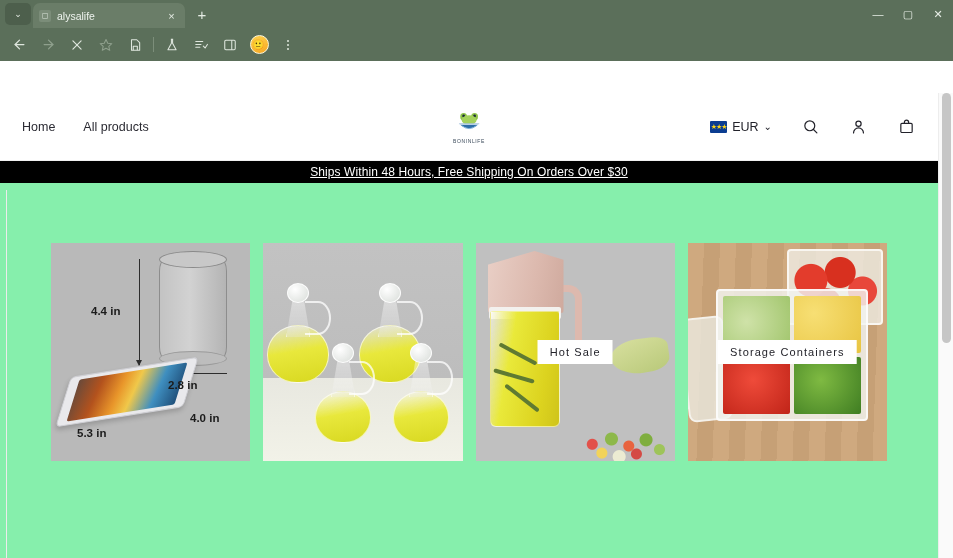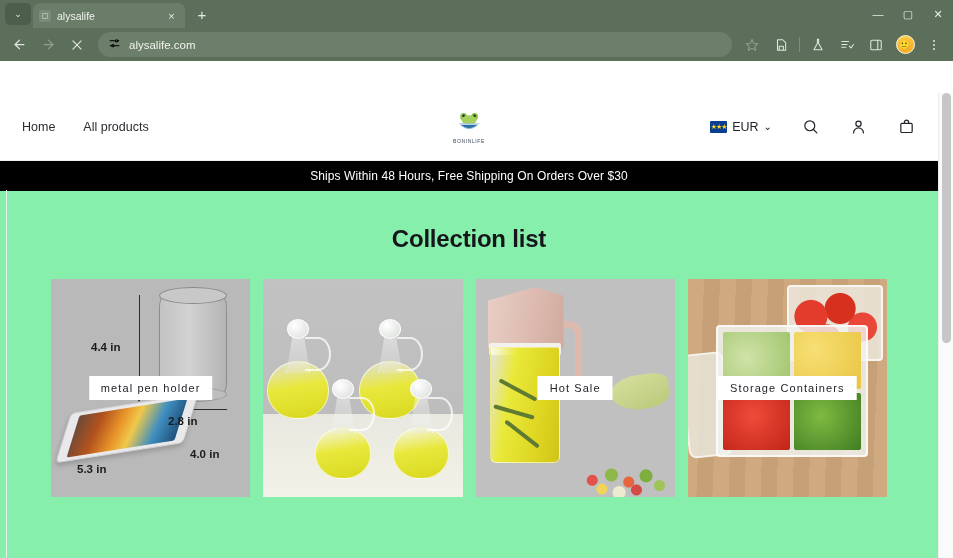--- a/index.html
+++ b/index.html
@@ -124,23 +124,23 @@
     display: flex; align-items: center; justify-content: center;
     color: #ffd617; font-size: 7px; letter-spacing: -1px;
   }
   .hdr-icon {
     width: 20px; height: 20px; color: #22222a; cursor: pointer;
     display: flex; align-items: center; justify-content: center;
   }
 
   
   .announce {
-    height: 30px; background: #000; color: #fff;
-    display: flex; align-items: center; justify-content: center;
-    font-size: 12px; letter-spacing: .1px;
+    height: 22px; background: #000; color: #fff;
+    display: flex; align-items: center; justify-content: center;
+    font-size: 12px; letter-spacing: .1px; text-decoration: underline;
   }
 
   
   .section-title {
     text-align: center; font-size: 24px; font-weight: 700;
     color: #16161a; letter-spacing: -.2px;
   }
   .collection-section { padding-top: 34px; }
   .collection-grid {
     display: grid; grid-template-columns: repeat(4, 1fr);
@@ -381,33 +381,20 @@
       <svg width="15" height="15" viewBox="0 0 24 24" fill="none" stroke="currentColor" stroke-width="2" stroke-linecap="round" stroke-linejoin="round">
           <line x1="5" y1="12" x2="19" y2="12"></line>
           <polyline points="12 5 19 12 12 19"></polyline>
         </svg>
     </div>
     <div class="tb-icon">
       <svg width="14" height="14" viewBox="0 0 24 24" fill="none" stroke="currentColor" stroke-width="2" stroke-linecap="round">
           <line x1="5" y1="5" x2="19" y2="19"></line>
           <line x1="19" y1="5" x2="5" y2="19"></line>
         </svg>
-    </div>
-    <div class="omnibox">
-      <span>
-        <svg width="13" height="13" viewBox="0 0 24 24" fill="none" stroke="currentColor" stroke-width="2" stroke-linecap="round">
-            <line x1="4" y1="7" x2="14" y2="7"></line>
-            <line x1="18" y1="7" x2="20" y2="7"></line>
-            <circle cx="16" cy="7" r="2"></circle>
-            <line x1="4" y1="16" x2="7" y2="16"></line>
-            <circle cx="9" cy="16" r="2"></circle>
-            <line x1="11" y1="16" x2="20" y2="16"></line>
-          </svg>
-      </span>
-      <span class="omnibox-url">alysalife.com</span>
     </div>
     <div class="tb-icon dim">
       <svg width="14" height="14" viewBox="0 0 24 24" fill="none" stroke="currentColor" stroke-width="1.8" stroke-linejoin="round">
           <polygon points="12 2.5 15 9 22 9.7 16.8 14.3 18.4 21 12 17.5 5.6 21 7.2 14.3 2 9.7 9 9"></polygon>
         </svg>
     </div>
     <div class="tb-icon">
       <svg width="14" height="14" viewBox="0 0 24 24" fill="none" stroke="currentColor" stroke-width="1.8" stroke-linejoin="round">
           <path d="M6 3h9l5 5v13H6z"></path>
           <path d="M9 21v-7h7v7"></path>
@@ -493,39 +480,37 @@
                 <rect x="4" y="7.5" width="16" height="13" rx="1.6"></rect>
                 <path d="M9 7.5V6a3 3 0 0 1 6 0v1.5"></path>
               </svg>
           </div>
         </div>
       </div>
 
       <div class="announce">Ships Within 48 Hours, Free Shipping On Orders Over $30</div>
 
       <section class="collection-section">
-        <h2 class="section-title">Collection list</h2>
         <div class="collection-grid">
 
           <div class="coll-card c1">
             <div class="art">
               <div class="cyl-body"></div>
                 <div class="cyl-top"></div>
                 <div class="cyl-bot"></div>
               <div class="dim-v"></div>
                 <div class="dim-h"></div>
               <div class="phone">
                   <div class="phone-screen"></div>
                 </div>
               <span class="lbl-44">4.4 in</span>
               <span class="lbl-28">2.8 in</span>
               <span class="lbl-53">5.3 in</span>
               <span class="lbl-26">4.0 in</span>
             </div>
-            <div class="coll-label">metal pen holder</div>
           </div>
 
           <div class="coll-card c2">
             <div class="art">
               <div class="cruet" style="left:4px;bottom:78px;width:70px;height:100px;">
                 <div class="bulb"></div>
                   <div class="neck"></div>
                   <div class="stopper"></div>
                   <div class="handle"></div>
               </div>

